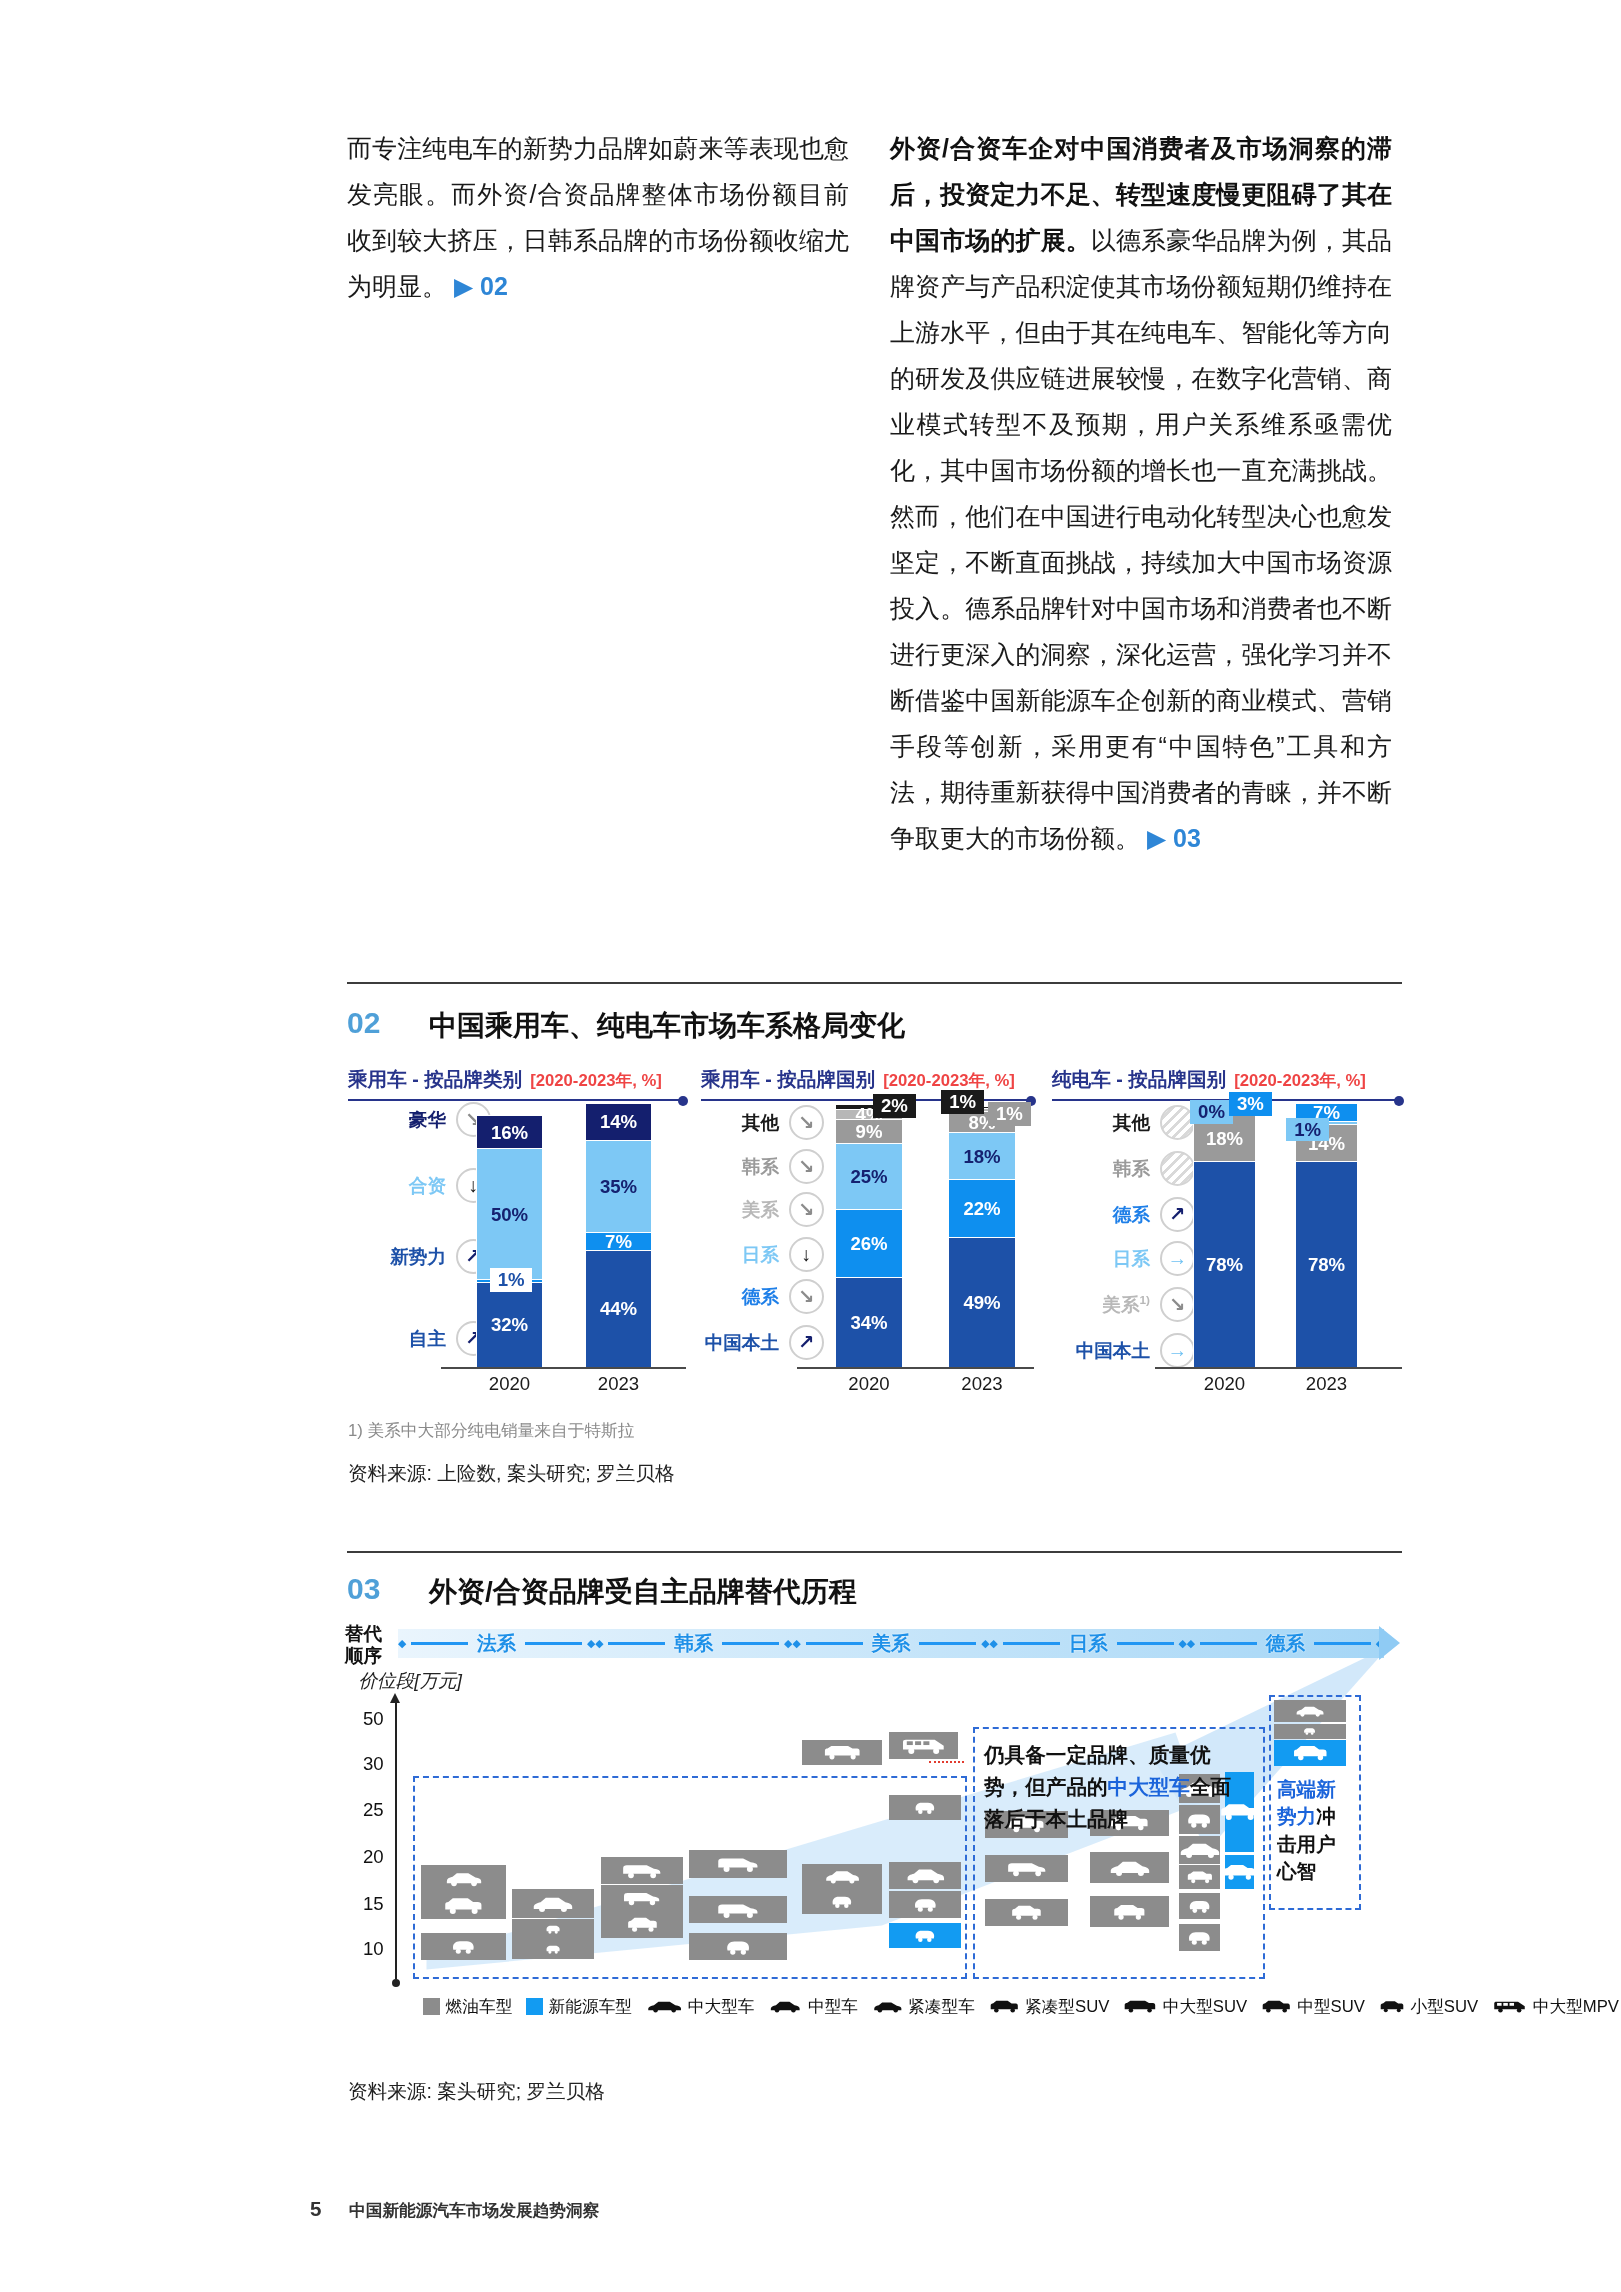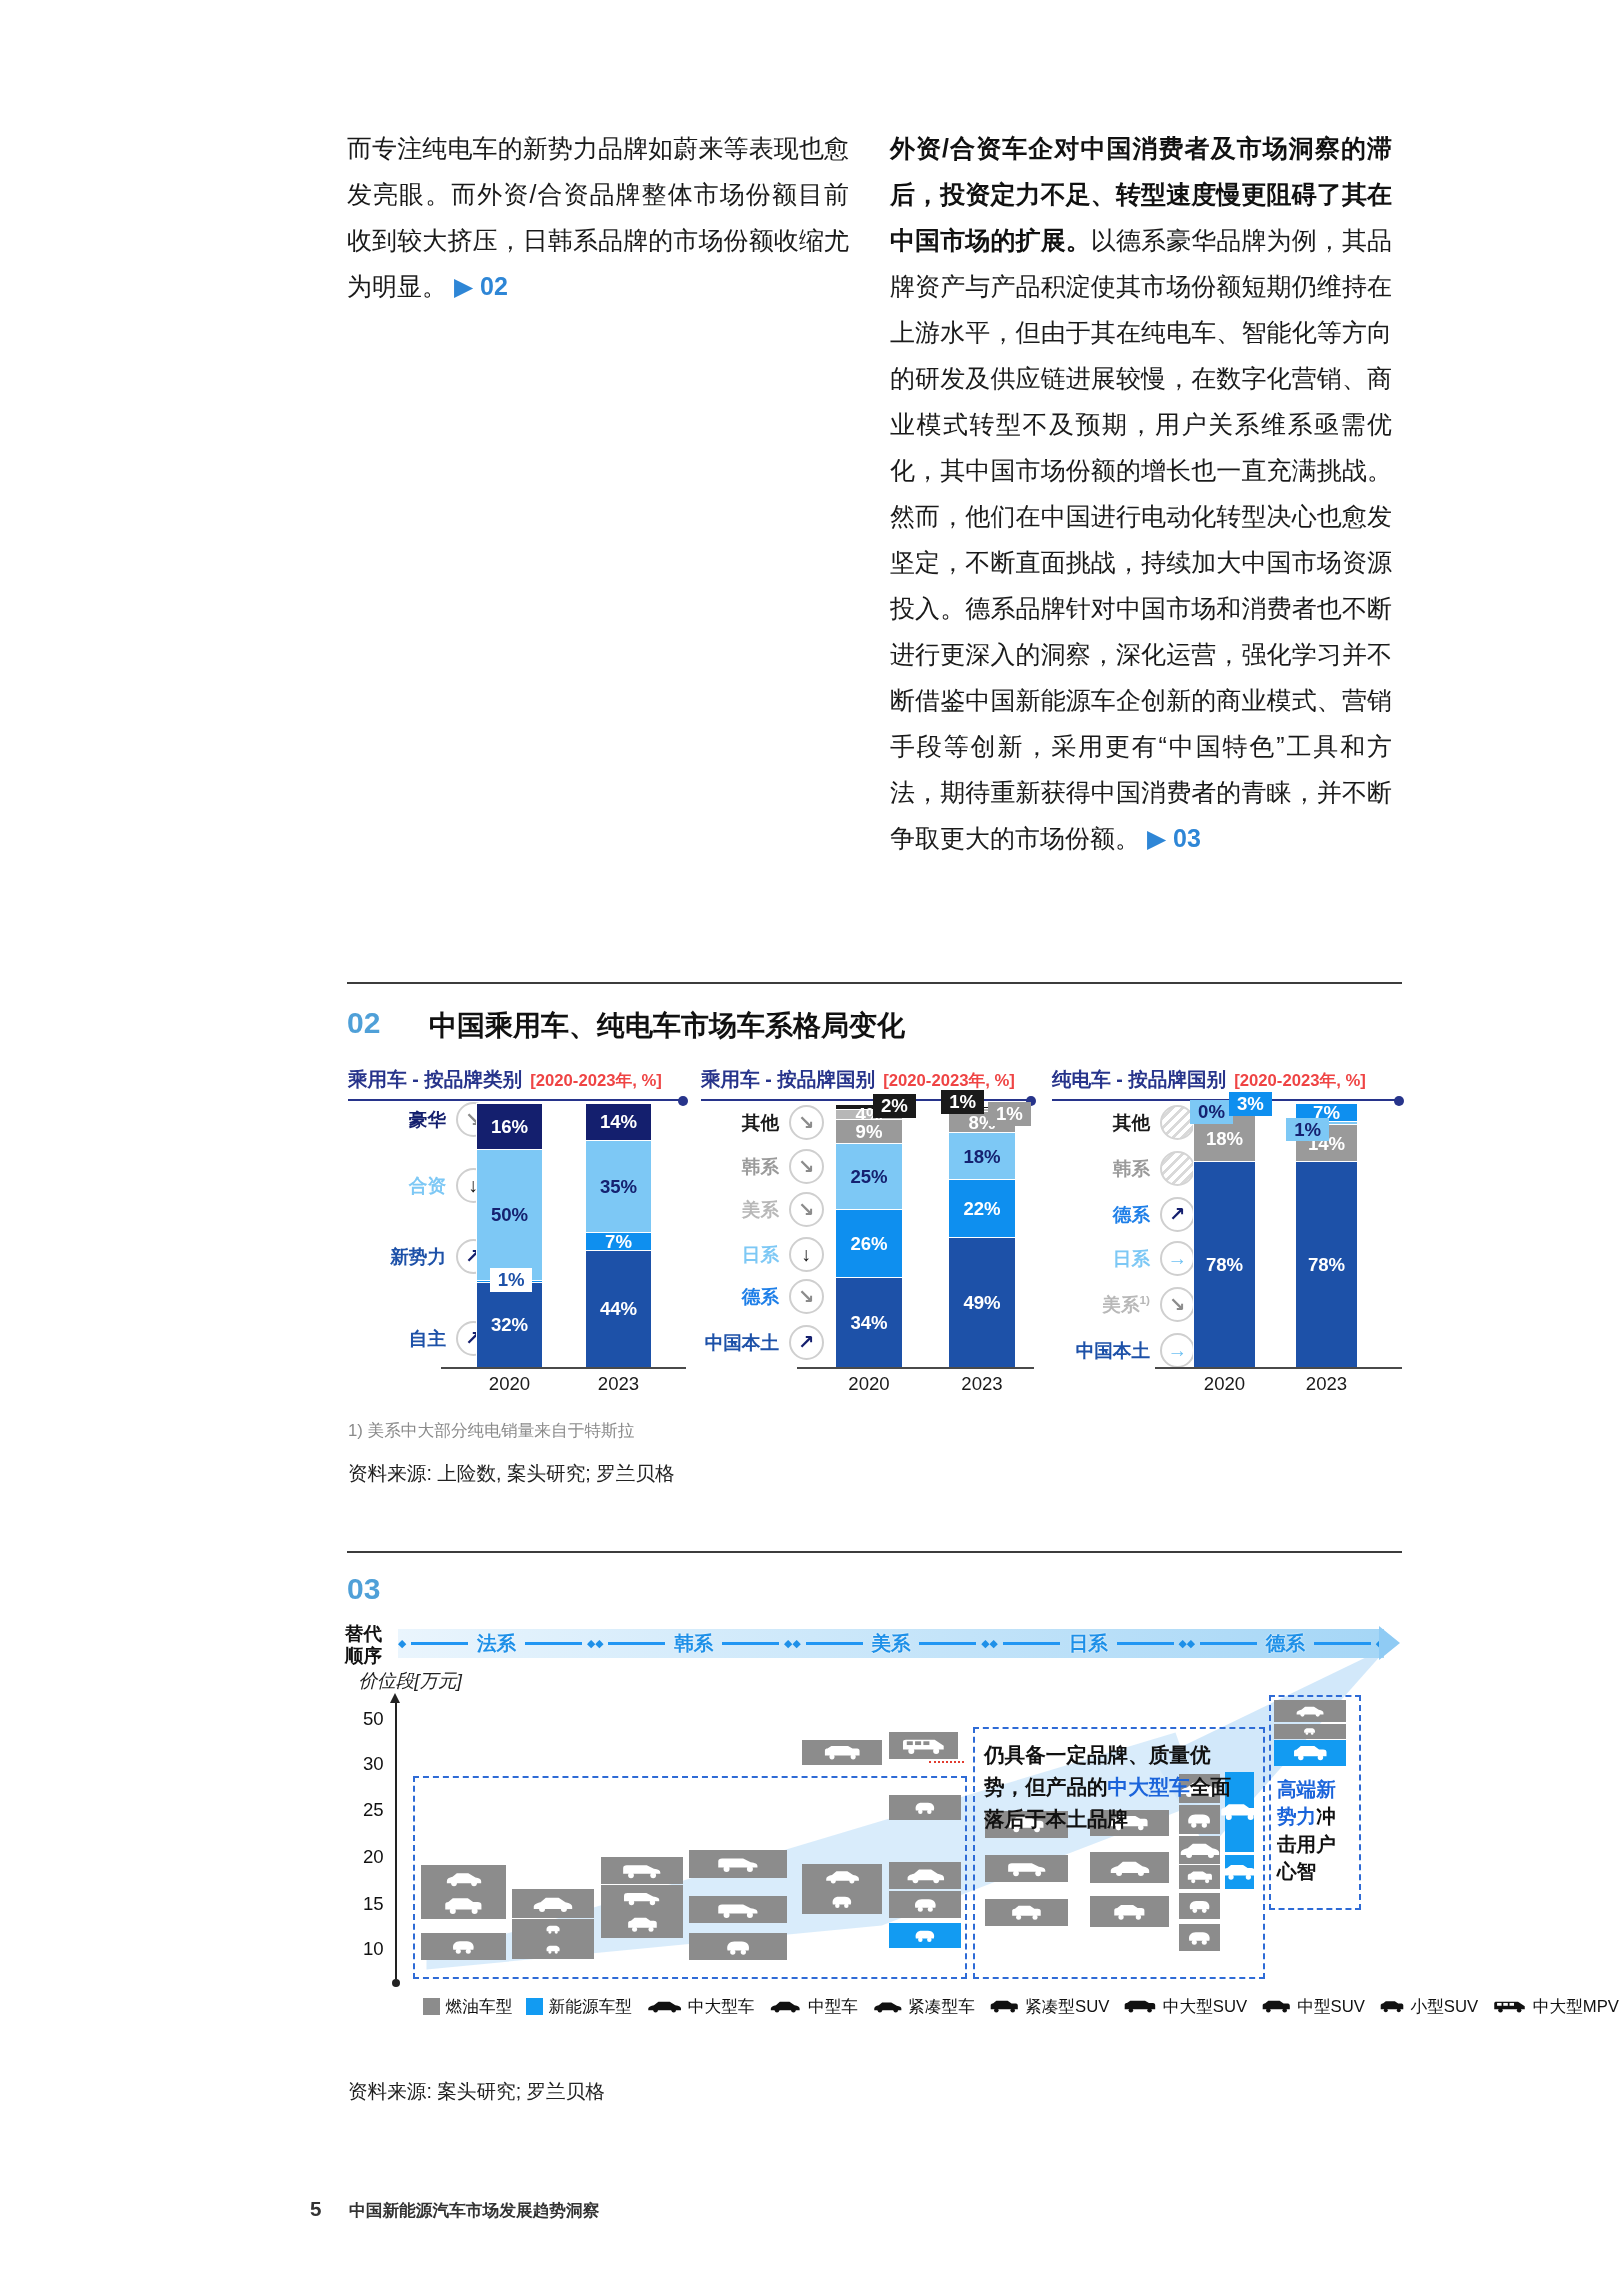--- a/index.html
+++ b/index.html
@@ -104,21 +104,21 @@
           <span class="circ" style="color: rgb(20, 31, 110);">↗</span>
         </div>
         <div class="row" style="top: 256px;">
           <span class="lbl" style="width: 98px; color: rgb(29, 81, 168);">自主</span>
           <span class="circ" style="color: rgb(20, 31, 110);">↗</span>
         </div>
         <div class="year" style="left: 129px; width: 65px;">2020</div>
         <div class="year" style="left: 238px; width: 65px;">2023</div>
         <div class="plot">
           <div class="bar" style="left: 129px; width: 65px;">
-            <div class="seg" style="height: 46px; background: rgb(20, 31, 110); box-shadow: rgb(255, 255, 255) 0px 0px 0px 1px;">
+            <div class="seg" style="height: 33px; background: rgb(20, 31, 110); box-shadow: rgb(255, 255, 255) 0px 0px 0px 1px;">
               <span class="sl" style="color: rgb(255, 255, 255);">16%</span>
             </div>
             <div class="seg" style="height: 131px; background: rgb(125, 200, 245); box-shadow: rgb(255, 255, 255) 0px 0px 0px 1px;">
               <span class="sl" style="color: rgb(21, 33, 112);">50%</span>
             </div>
             <div class="seg" style="height: 2.6px; background: rgb(14, 143, 239); box-shadow: rgb(255, 255, 255) 0px 0px 0px 1px;"></div>
             <div class="seg" style="height: 84px; background: rgb(29, 81, 168); box-shadow: rgb(255, 255, 255) 0px 0px 0px 1px;">
               <span class="sl" style="color: rgb(255, 255, 255);">32%</span>
             </div>
             <div class="callout" style="left: 12.7px; top: 164px; background: rgb(255, 255, 255); color: rgb(29, 81, 168);">1%</div>
@@ -265,20 +265,21 @@
           </div>
         </div>
         <div class="axisline" style="left: 103px; width: 247px;"></div>
       </div>
     </div>
   <div class="noteg" style="left:348px;top:1419px;">1) 美系中大部分纯电销量来自于特斯拉</div>
   <div class="source" style="left:348px;top:1460px;">资料来源: 上险数, 案头研究; 罗兰贝格</div>
 
   <div class="rule" style="top:1551px;"></div>
   <div class="secnum" style="left:347px;top:1572px;">03</div>
+  <div class="sectitle" style="left:429px;top:1573px;">外资/合资品牌受自主品牌替代历程</div>
 
   <div id="diagram">
     <svg id="swoosh" width="1078" height="421" viewBox="0 0 1100 430">
       <polygon points="95,360 95,348 860,118 885,190 560,315" fill="#d2e9fa" opacity="0.85"></polygon>
       <polygon points="838,146 1078,30 893,238" fill="#cde6f9" opacity="0.9"></polygon>
     </svg>
     <div class="tl-label">替代顺序</div>
     <div id="tl-band">
         <div class="stage">
           <span class="dia">◆</span>

